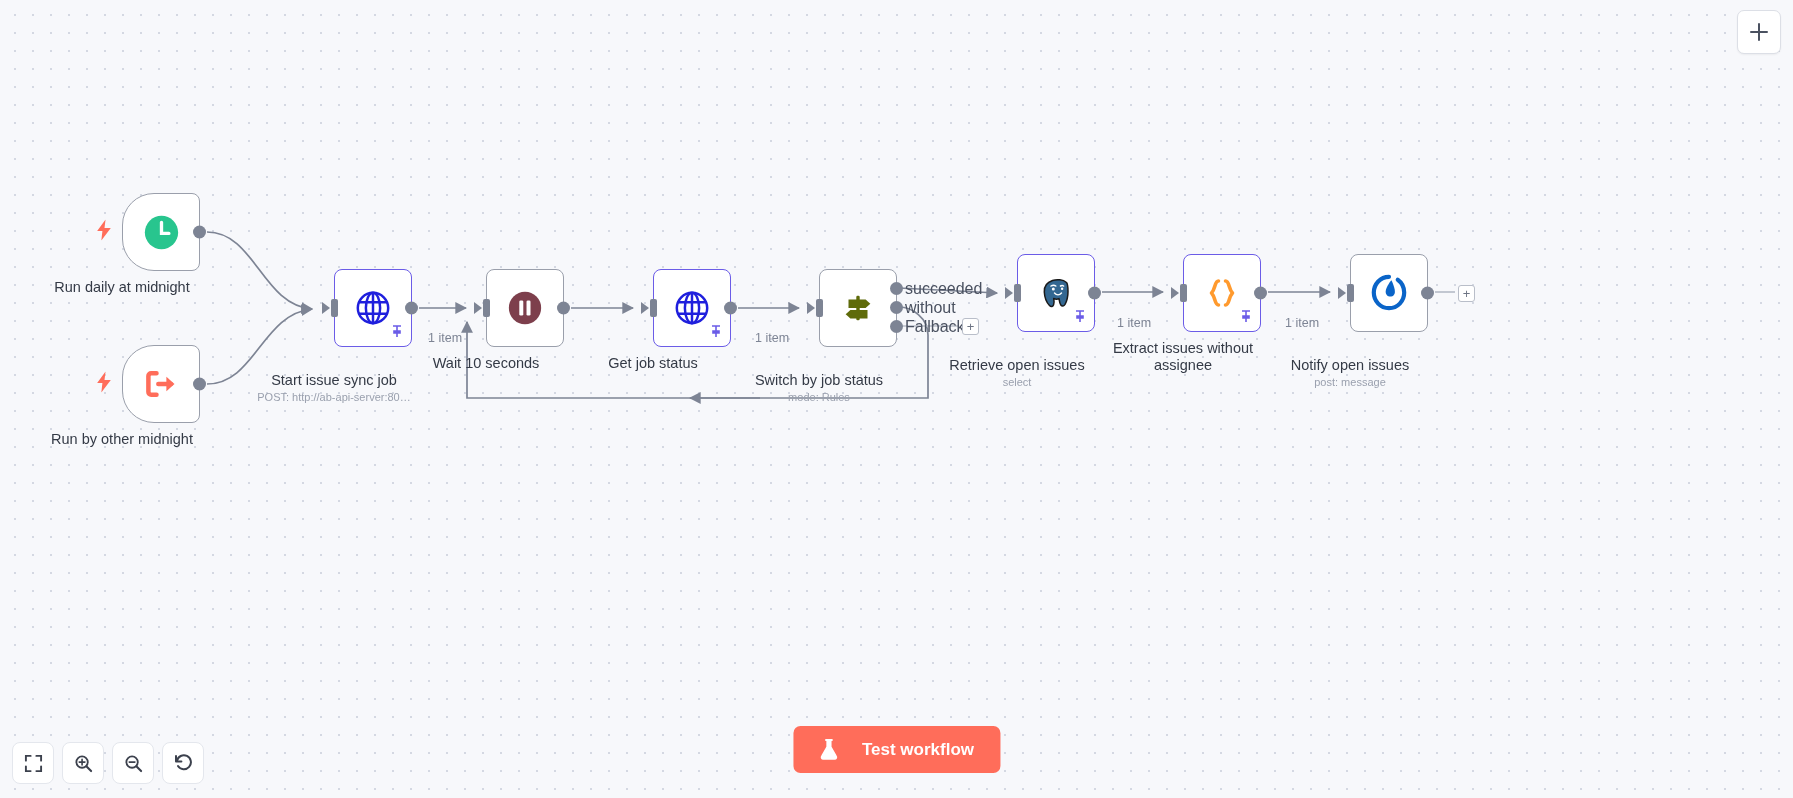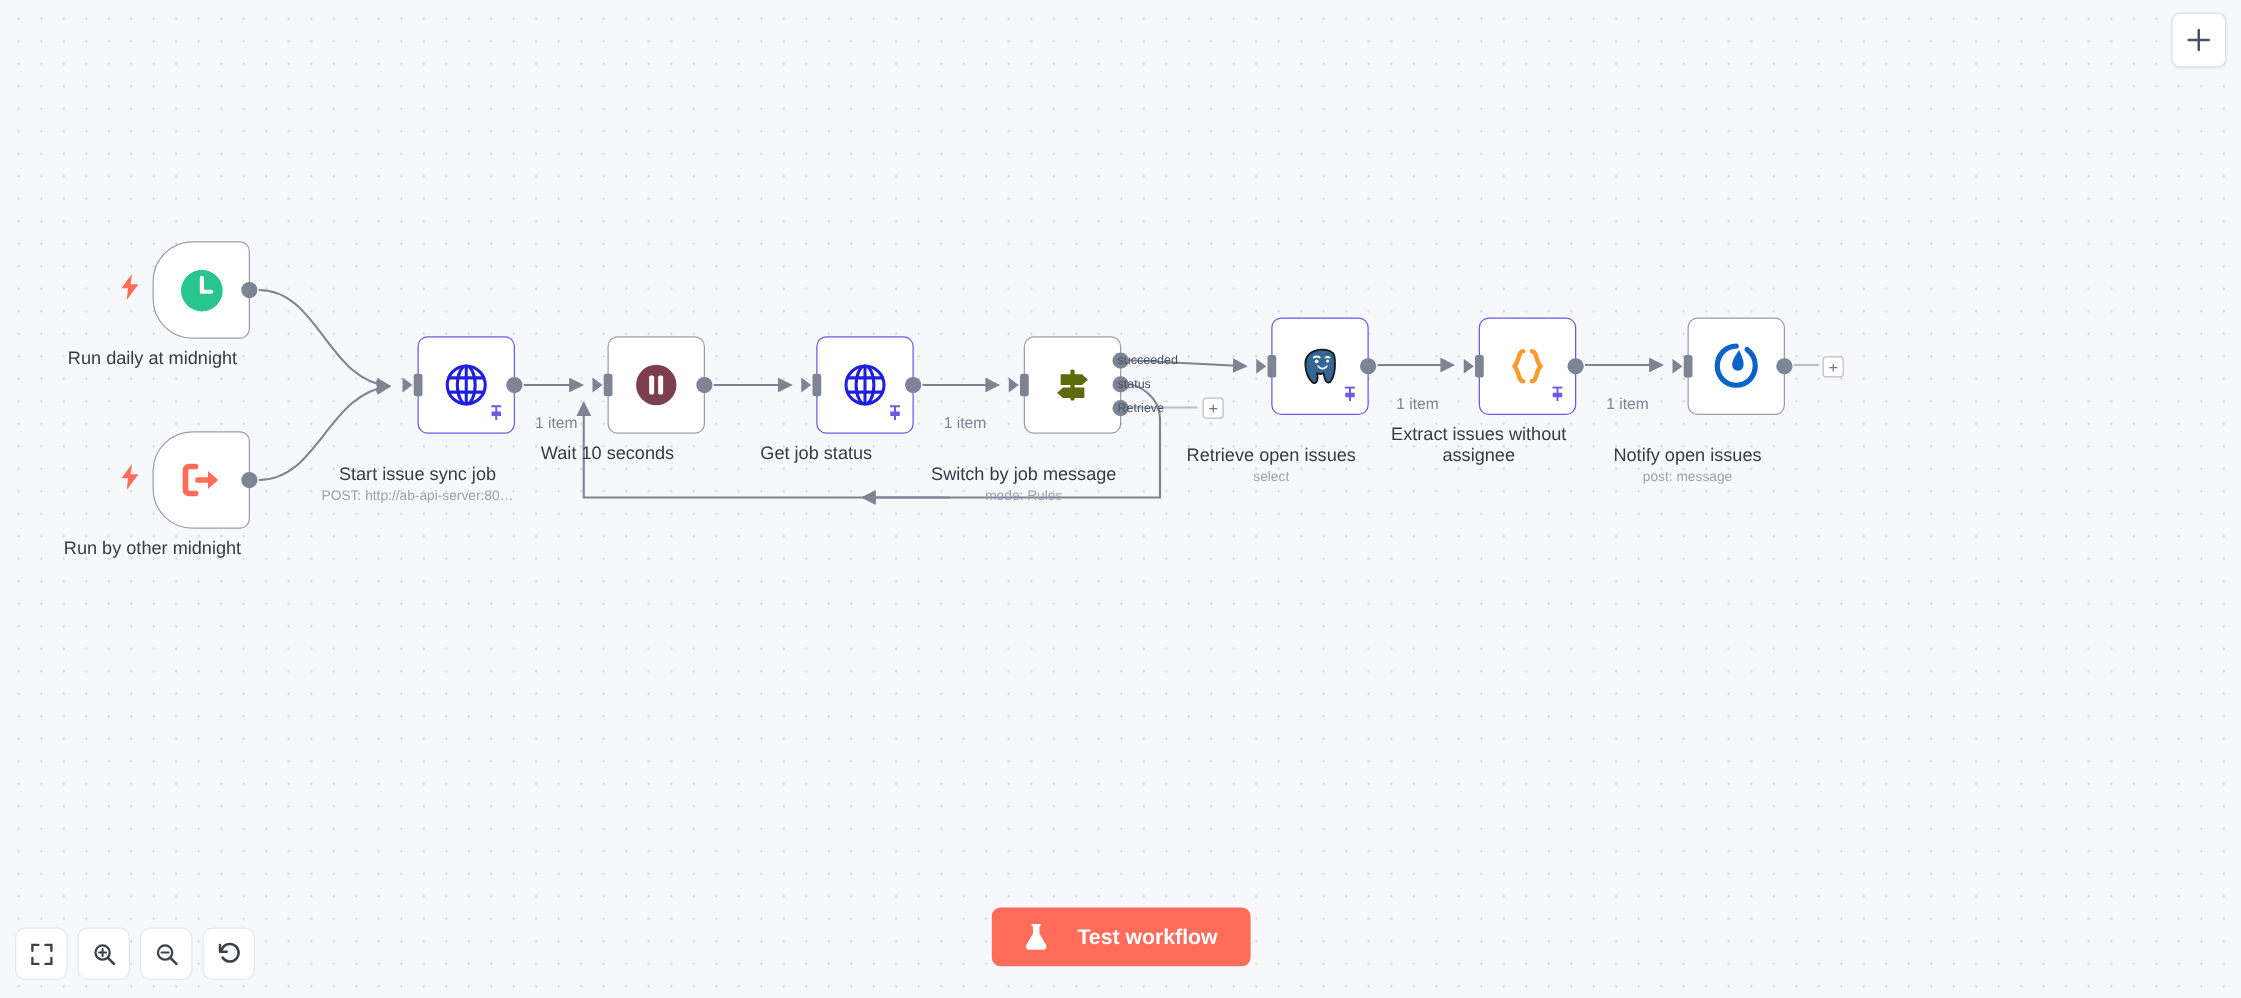--- a/index.html
+++ b/index.html
@@ -102,23 +102,23 @@
   
   .port-multi {
     position: absolute;
     width: 13px; height: 13px;
     border-radius: 50%;
     background: #7d8494;
     right: -7px;
   }
   .out-label {
     position: absolute;
-    left: 4px; top: 50%;
+    left: 15px; top: 50%;
     transform: translateY(-50%);
-    font-size: 10px;
+    font-size: 16px;
     color: #4a5160;
     white-space: nowrap;
   }
 
   
   .edge-label {
     position: absolute;
     font-size: 12.5px;
     color: #7d8494;
     background: transparent;
@@ -330,28 +330,28 @@
           <rect x="18.2" y="7" width="3.6" height="26" rx="1.3" fill="#5f6b0a"></rect>
           <path d="M10 11 H28 L33 15.5 L28 20 H10 Z" fill="#5f6b0a"></path>
           <path d="M30 22 H12 L7 26.5 L12 31 H30 Z" fill="#5f6b0a"></path>
         </svg>
       </span>
 
       <span class="port-multi" style="top:12px;">
         <span class="out-label">succeeded</span>
       </span>
       <span class="port-multi" style="top:31px;">
-        <span class="out-label">status</span>
+        <span class="out-label">without</span>
       </span>
       <span class="port-multi" style="top:50px;">
-        <span class="out-label">Retrieve</span>
+        <span class="out-label">Fallback</span>
       </span>
     </div>
     <div class="node-caption">
-      <span>Switch by job message</span>
+      <span>Switch by job status</span>
       <span class="node-subcaption">mode: Rules</span>
     </div>
   </div>
 
   <div class="node" style="left:1017px; top:254px;">
     <div class="std-box accent node-box">
       <span class="port-in"></span>
       <span class="node-icon">
         <svg width="40" height="40" viewBox="0 0 40 40">
           <path d="M30.5 9.5 C27 6.5 21 6 16.5 7.5 C11 9.3 8 13.5 8.3 19

